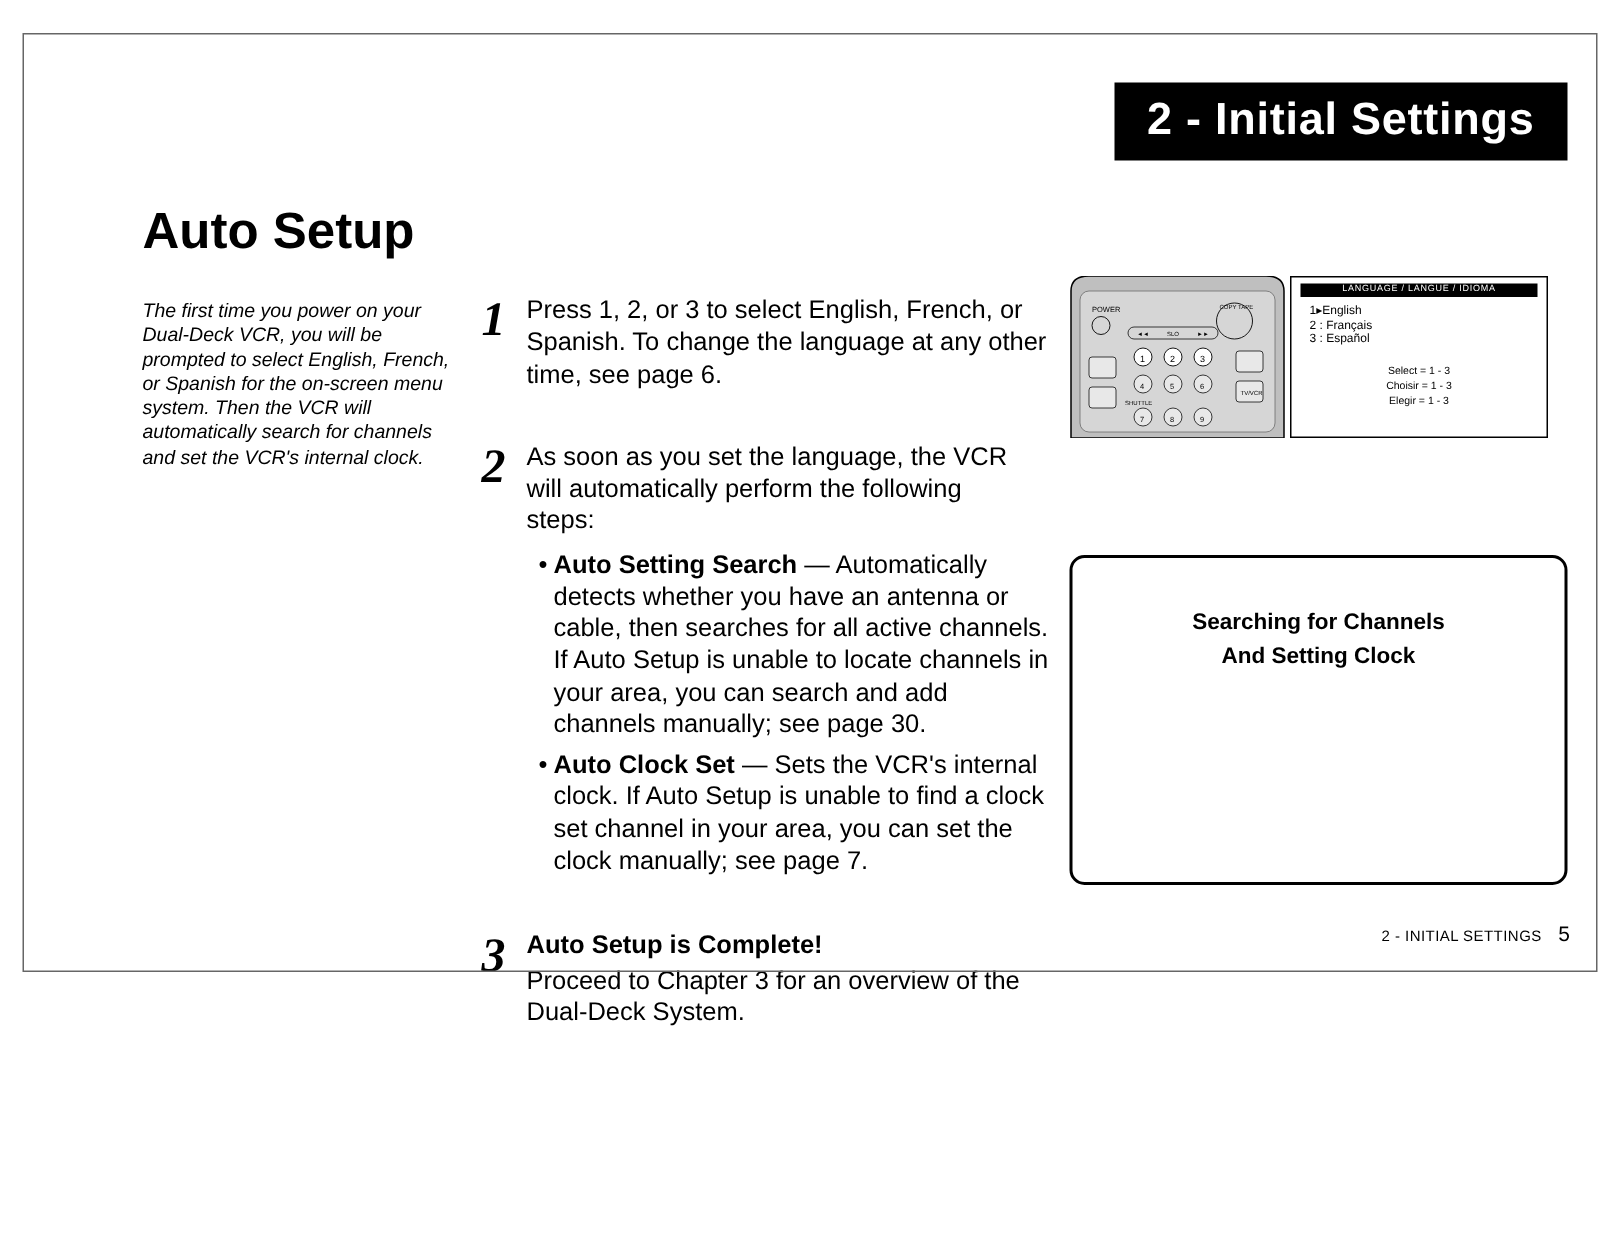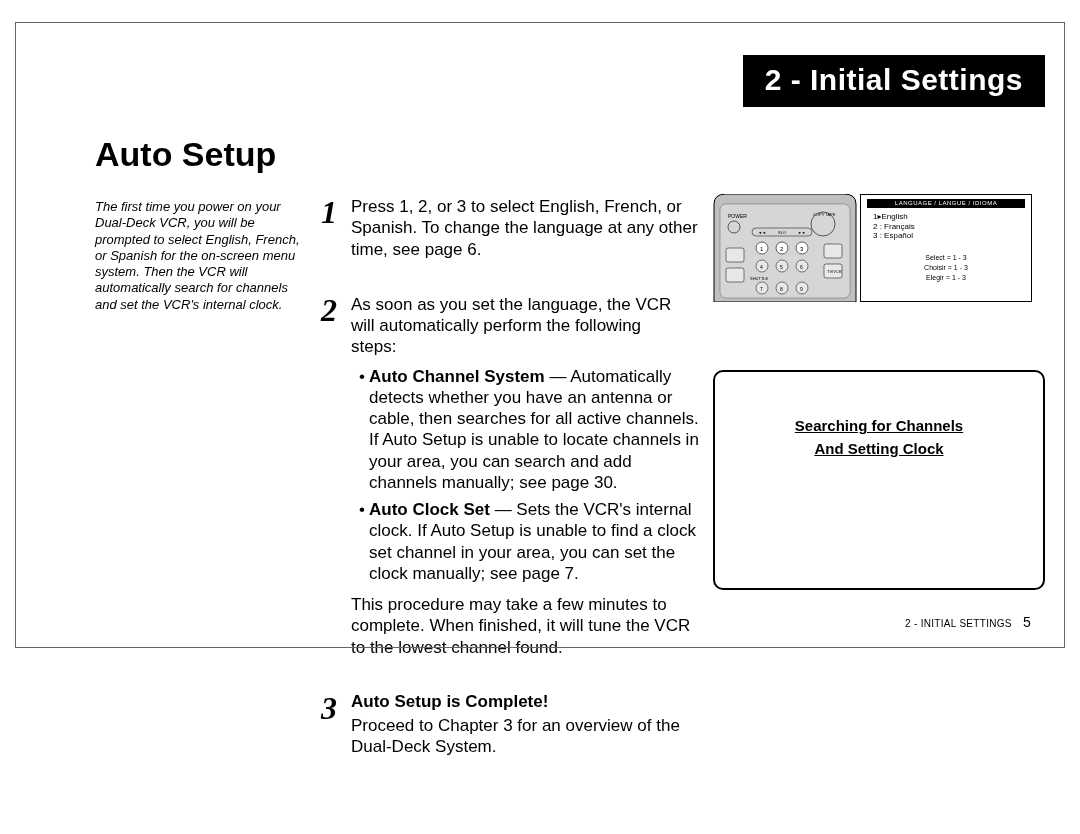--- a/index.html
+++ b/index.html
@@ -79,21 +79,21 @@
   .step-text p { margin-bottom: 8px; max-width: 370px; }
   .step-text p.narrow { max-width: 340px; }
   .step-text ul { list-style: none; padding-left: 8px; margin-bottom: 10px; max-width: 340px; }
   .step-text ul li { margin-bottom: 6px; position: relative; padding-left: 10px; }
   .step-text ul li:before { content: "•"; position: absolute; left: 0; }
   .step-text b { font-weight: bold; }
 
   
   .step1-figs {
     position: absolute;
-    top: 194px;
+    top: 184px;
     right: 35px;
     width: 335px;
     display: flex;
     gap: 0;
   }
   .remote-svg { width: 150px; height: 108px; }
   .osd-lang {
     width: 172px;
     border: 1px solid #000;
     font-size: 8px;
@@ -119,31 +119,30 @@
   .searching-box {
     position: absolute;
     top: 370px;
     right: 35px;
     width: 332px;
     height: 220px;
     border: 2px solid #000;
     border-radius: 10px;
     text-align: center;
     box-sizing: border-box;
-    padding-top: 43px;
+    padding-top: 32px;
     font-size: 15px;
-    text-decoration: underline;
   }
   .searching-box .sb-bold { font-weight: bold; line-height: 1.5; }
   .searching-box .sb-wait { margin-top: 55px; font-weight: normal; }
 
   .footer {
     position: absolute;
     bottom: 30px;
-    right: 49px;
+    right: 33px;
     font-size: 10px;
     letter-spacing: 0.3px;
   }
   .footer .pg { font-size: 14px; margin-left: 8px; }
 
   .page-border {
     position: absolute;
     top: 22px;
     left: 15px;
     right: 15px;
@@ -174,24 +173,23 @@
           </div>
       </div>
     </div>
 
     <div class="step">
       <div class="step-num">2</div>
       <div class="step-body">
         <div class="step-text">
           <p class="narrow">As soon as you set the language, the VCR will automatically perform the following steps:</p>
           <ul>
-            <li><b>Auto Channel System</b><span> — Automatically detects whether you have an antenna or cable, then searches for all active channels. If Auto Setup is unable to locate channels in your area, you can search and add channels manually; see page 30.</span></li>
+            <li><b>Auto Setting Search</b><span> — Automatically detects whether you have an antenna or cable, then searches for all active channels. If Auto Setup is unable to locate channels in your area, you can search and add channels manually; see page 30.</span></li>
             <li><b>Auto Clock Set</b><span> — Sets the VCR's internal clock. If Auto Setup is unable to find a clock set channel in your area, you can set the clock manually; see page 7.</span></li>
           </ul>
-          <p class="narrow">This procedure may take a few minutes to complete. When finished, it will tune the VCR to the lowest channel found.</p>
         </div>
       </div>
     </div>
 
     <div class="step">
       <div class="step-num">3</div>
       <div class="step-body">
         <div class="step-title">Auto Setup is Complete!</div>
         <div class="step-text">
             <p>Proceed to Chapter 3 for an overview of the Dual-Deck System.</p>

